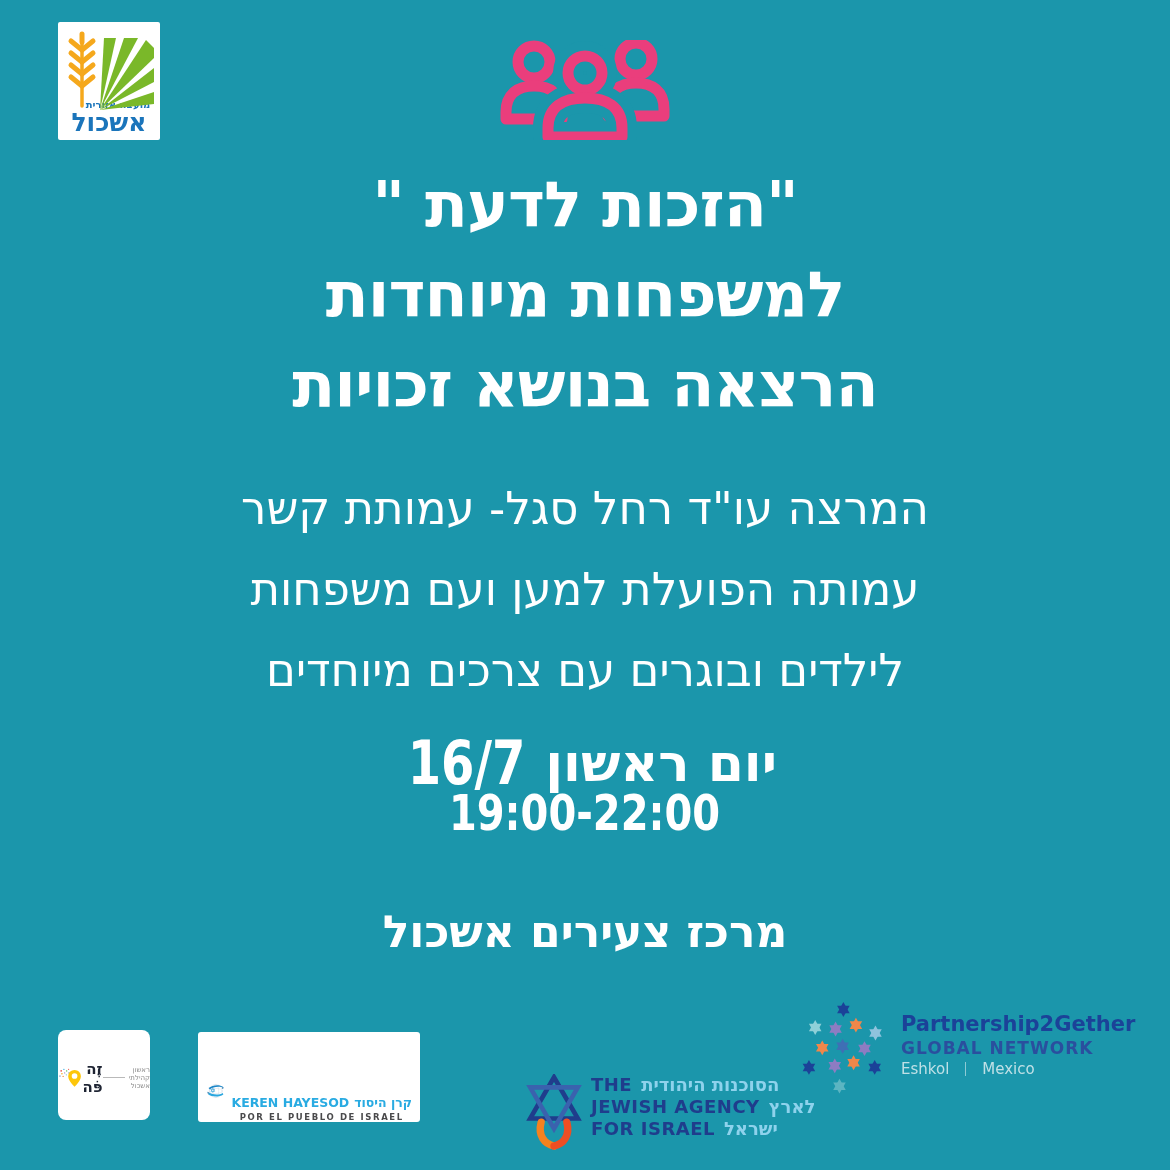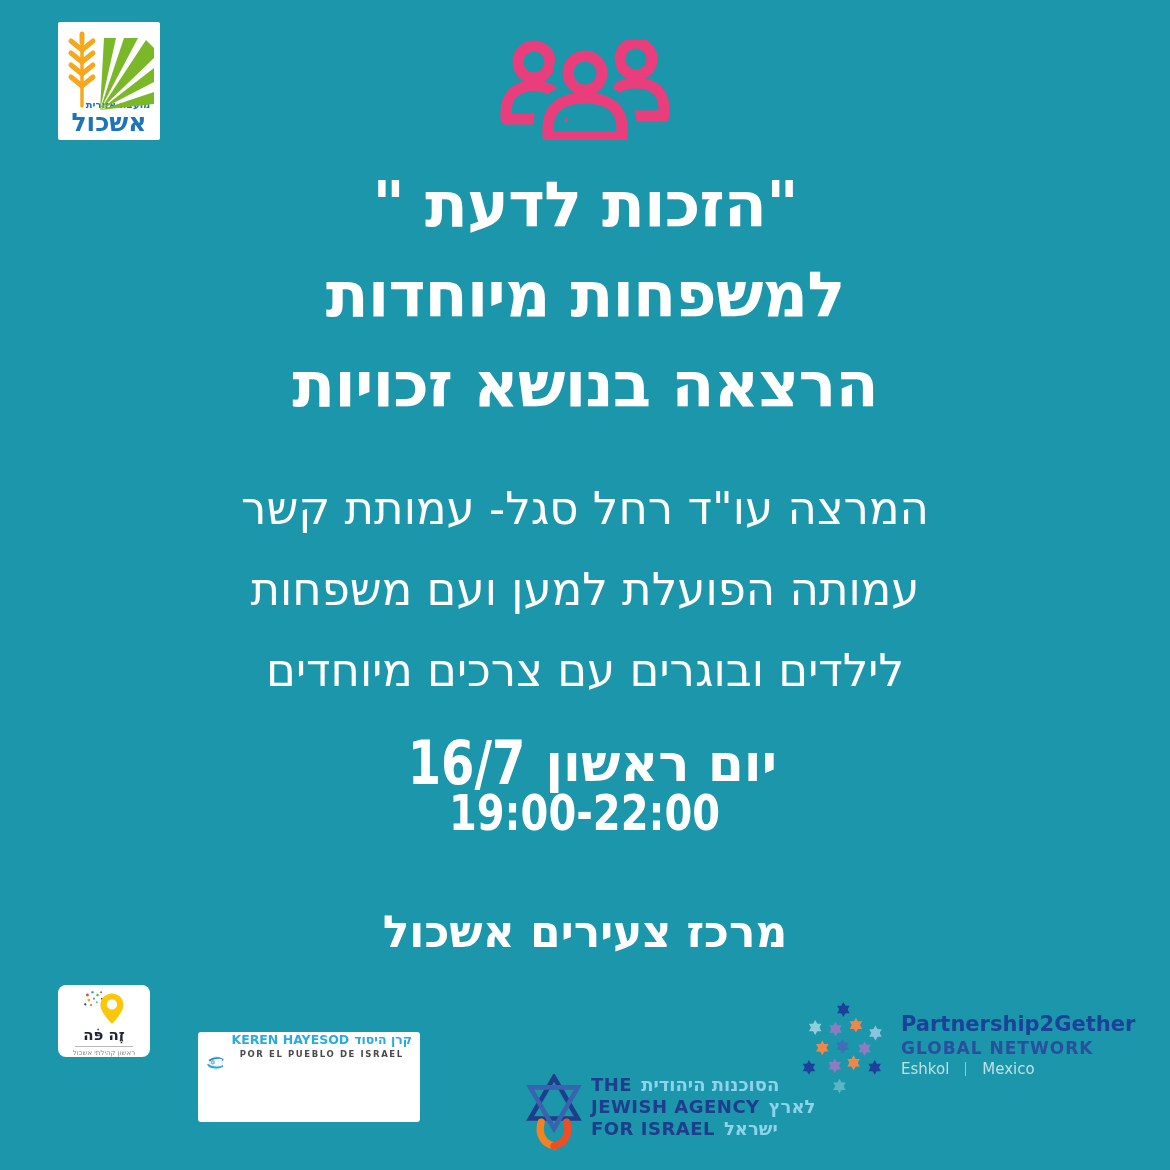--- a/index.html
+++ b/index.html
@@ -35,28 +35,28 @@
   .date-row{position:absolute;top:728px;left:0;width:100%;text-align:center;direction:rtl;color:var(--white)}
   .date-day{font-size:52px;font-weight:bold}
   .cond{display:inline-block;transform:scaleX(0.8);transform-origin:center;font-weight:bold;letter-spacing:0}
   .date-num{font-size:60px;vertical-align:-3px}
   .time-row{position:absolute;top:784px;left:0;width:100%;text-align:center;color:var(--white)}
   .time-num{font-size:50px}
   .loc-row{position:absolute;top:906px;left:0;width:100%;text-align:center;direction:rtl;
     color:var(--white);font-weight:bold;font-size:44px}
 
   
-  .zehpo-box{position:absolute;left:58px;top:985px;width:92px;height:72px;background:#fff;border-radius:8px;
-    display:flex;flex-direction:column;align-items:center;padding-top:5px}
+  .zehpo-box{position:absolute;left:58px;top:1030px;width:92px;height:90px;background:#fff;border-radius:8px;
+    display:flex;flex-direction:row;align-items:center;padding-top:5px}
   .zehpo-title{font-size:15px;font-weight:bold;color:#1e2433;direction:rtl;line-height:1.2}
   .zehpo-rule{width:58px;border-top:1px solid #b9b9b9;margin:2px 0 2px 0}
   .zehpo-caption{font-size:7px;color:#8a8a8a;direction:rtl}
 
   .kh-box{position:absolute;left:198px;top:1032px;width:222px;height:90px;background:#fff;border-radius:3px;
-    display:flex;align-items:flex-start;gap:6px;padding:0 8px}
+    display:flex;align-items:flex-end;gap:6px;padding:0 8px}
   .kh-text{display:flex;flex-direction:column;align-items:center;gap:2px;flex:1}
   .kh-name{display:flex;gap:5px;align-items:baseline;font-weight:bold;font-size:12.5px;color:var(--kh-blue);white-space:nowrap}
   .kh-name .he{direction:rtl}
   .kh-tagline{font-size:8.5px;font-weight:bold;letter-spacing:1.6px;color:var(--kh-dark);white-space:nowrap}
   .wire{stroke:#b9cdd8;fill:none;stroke-width:1.4}
 
   .ja{position:absolute;left:521px;top:1074px;display:flex;align-items:flex-start;gap:4px}
   .ja-rows{display:flex;flex-direction:column;gap:1px}
   .ja-row{display:flex;align-items:baseline;gap:9px;white-space:nowrap}
   .ja-en{color:var(--ja-navy);font-weight:bold;font-size:18px;letter-spacing:0.5px}

